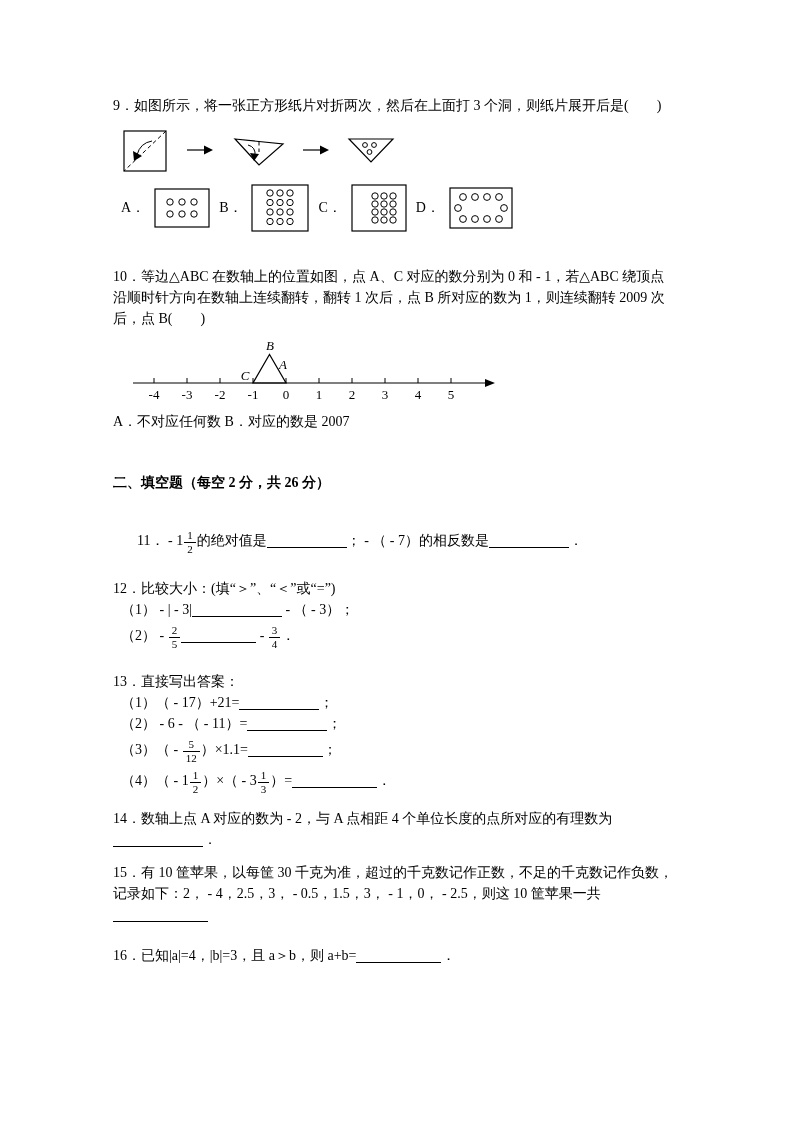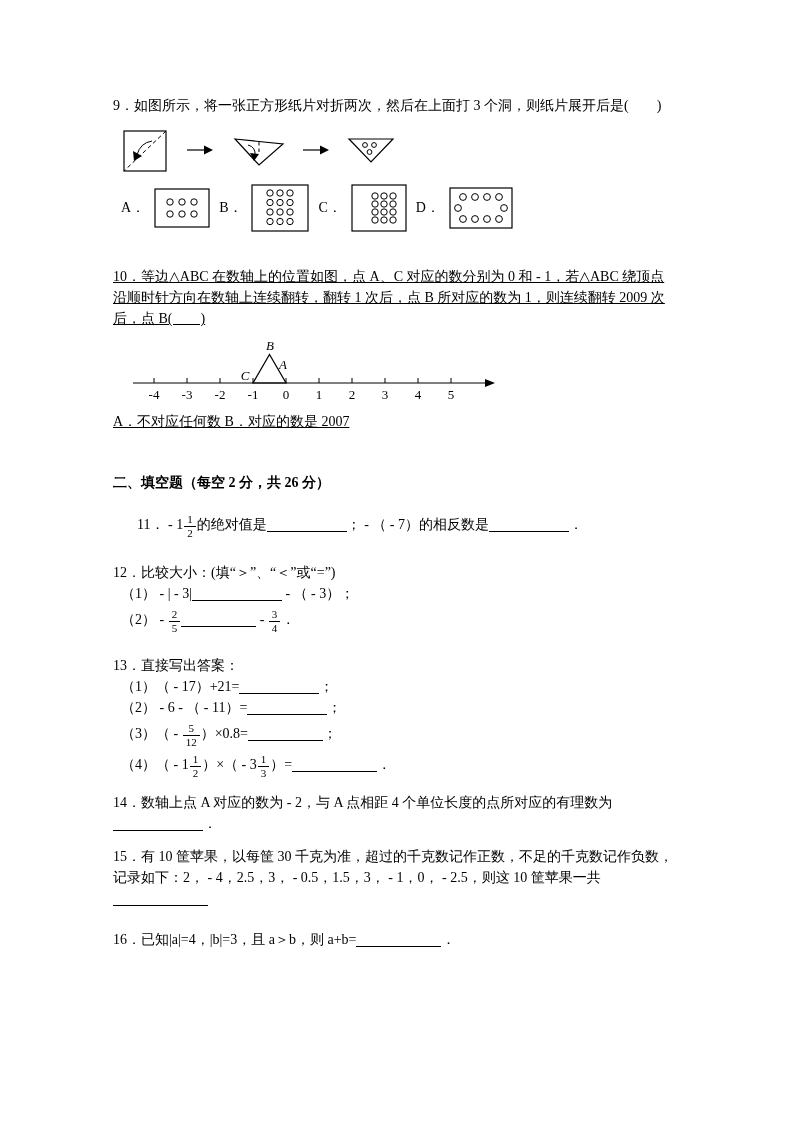--- a/index.html
+++ b/index.html
@@ -6,23 +6,23 @@
   html,body { background:#888; }
   .page {
     width:793px; height:1122px; margin:0 auto; background:#fff; color:#000;
     font-family:"Liberation Serif","DejaVu Serif",serif; font-size:14px;
     padding:95px 112px 40px 113px; overflow:hidden; position:relative;
   }
   p { margin:0; }
   .line { line-height:21px; }
   .fline { line-height:31px; }
   .item { padding-left:8px; }
-  .sec { font-weight:bold; line-height:21px; margin:0 0 16px 0; }
+  .sec { font-weight:bold; line-height:21px; margin:0 0 32px 0; }
   .qm34 { margin-bottom:34px; }
-  .qm40 { margin-bottom:40px;text-decoration:underline; }
+  .qm40 { margin-bottom:40px; }
   .qm22 { margin-bottom:22px;margin-left:24px; }
   .qm20 { margin-bottom:20px; }
   .qm26 { margin-bottom:12px; }
   .qm12 { margin-bottom:12px; }
   .blank { display:inline-block; border-bottom:1px solid #000; height:14px; vertical-align:-3px; }
   .b75 { width:75px; } .b80 { width:80px; } .b85 { width:85px; }
   .b90 { width:90px; } .b95 { width:95px; }
   .frac { display:inline-block; text-align:center; vertical-align:-8px; font-size:11px; line-height:1.15; margin:0 1px; }
   .frac .num { display:block; padding:0 3px; }
   .frac .den { display:block; border-top:1px solid #000; padding:0 3px; }
@@ -184,21 +184,21 @@
   <div class="qm20">
     <p class="line">12．比较大小：(填“＞”、“＜”或“=”)</p>
     <p class="line item"><span>（1） - | - 3|</span><span class="blank b90"></span><span> - （ - 3）；</span></p>
     <p class="fline item"><span>（2） - </span><span class="frac"><span class="num">2</span><span class="den">5</span></span><span class="blank b75"></span><span> - </span><span class="frac"><span class="num">3</span><span class="den">4</span></span><span>．</span></p>
   </div>
 
   <div class="qm26">
     <p class="line">13．直接写出答案：</p>
     <p class="line item"><span>（1）（ - 17）+21=</span><span class="blank b80"></span><span>；</span></p>
     <p class="line item"><span>（2） - 6 - （ - 11）=</span><span class="blank b80"></span><span>；</span></p>
-    <p class="fline item"><span>（3）（ - </span><span class="frac"><span class="num">5</span><span class="den">12</span></span><span>）×0.8=</span><span class="blank b75"></span><span>；</span></p>
+    <p class="fline item"><span>（3）（ - </span><span class="frac"><span class="num">5</span><span class="den">12</span></span><span>）×1.1=</span><span class="blank b75"></span><span>；</span></p>
     <p class="fline item"><span>（4）（ - 1</span><span class="frac"><span class="num">1</span><span class="den">2</span></span><span>）×（ - 3</span><span class="frac"><span class="num">1</span><span class="den">3</span></span><span>）=</span><span class="blank b85"></span><span>．</span></p>
   </div>
 
   <div class="qm12">
     <p class="line">14．数轴上点 A 对应的数为 - 2，与 A 点相距 4 个单位长度的点所对应的有理数为</p>
     <p class="line"><span class="blank b90"></span><span>．</span></p>
   </div>
 
   <div class="qm20">
     <p class="line">15．有 10 筐苹果，以每筐 30 千克为准，超过的千克数记作正数，不足的千克数记作负数，</p>

